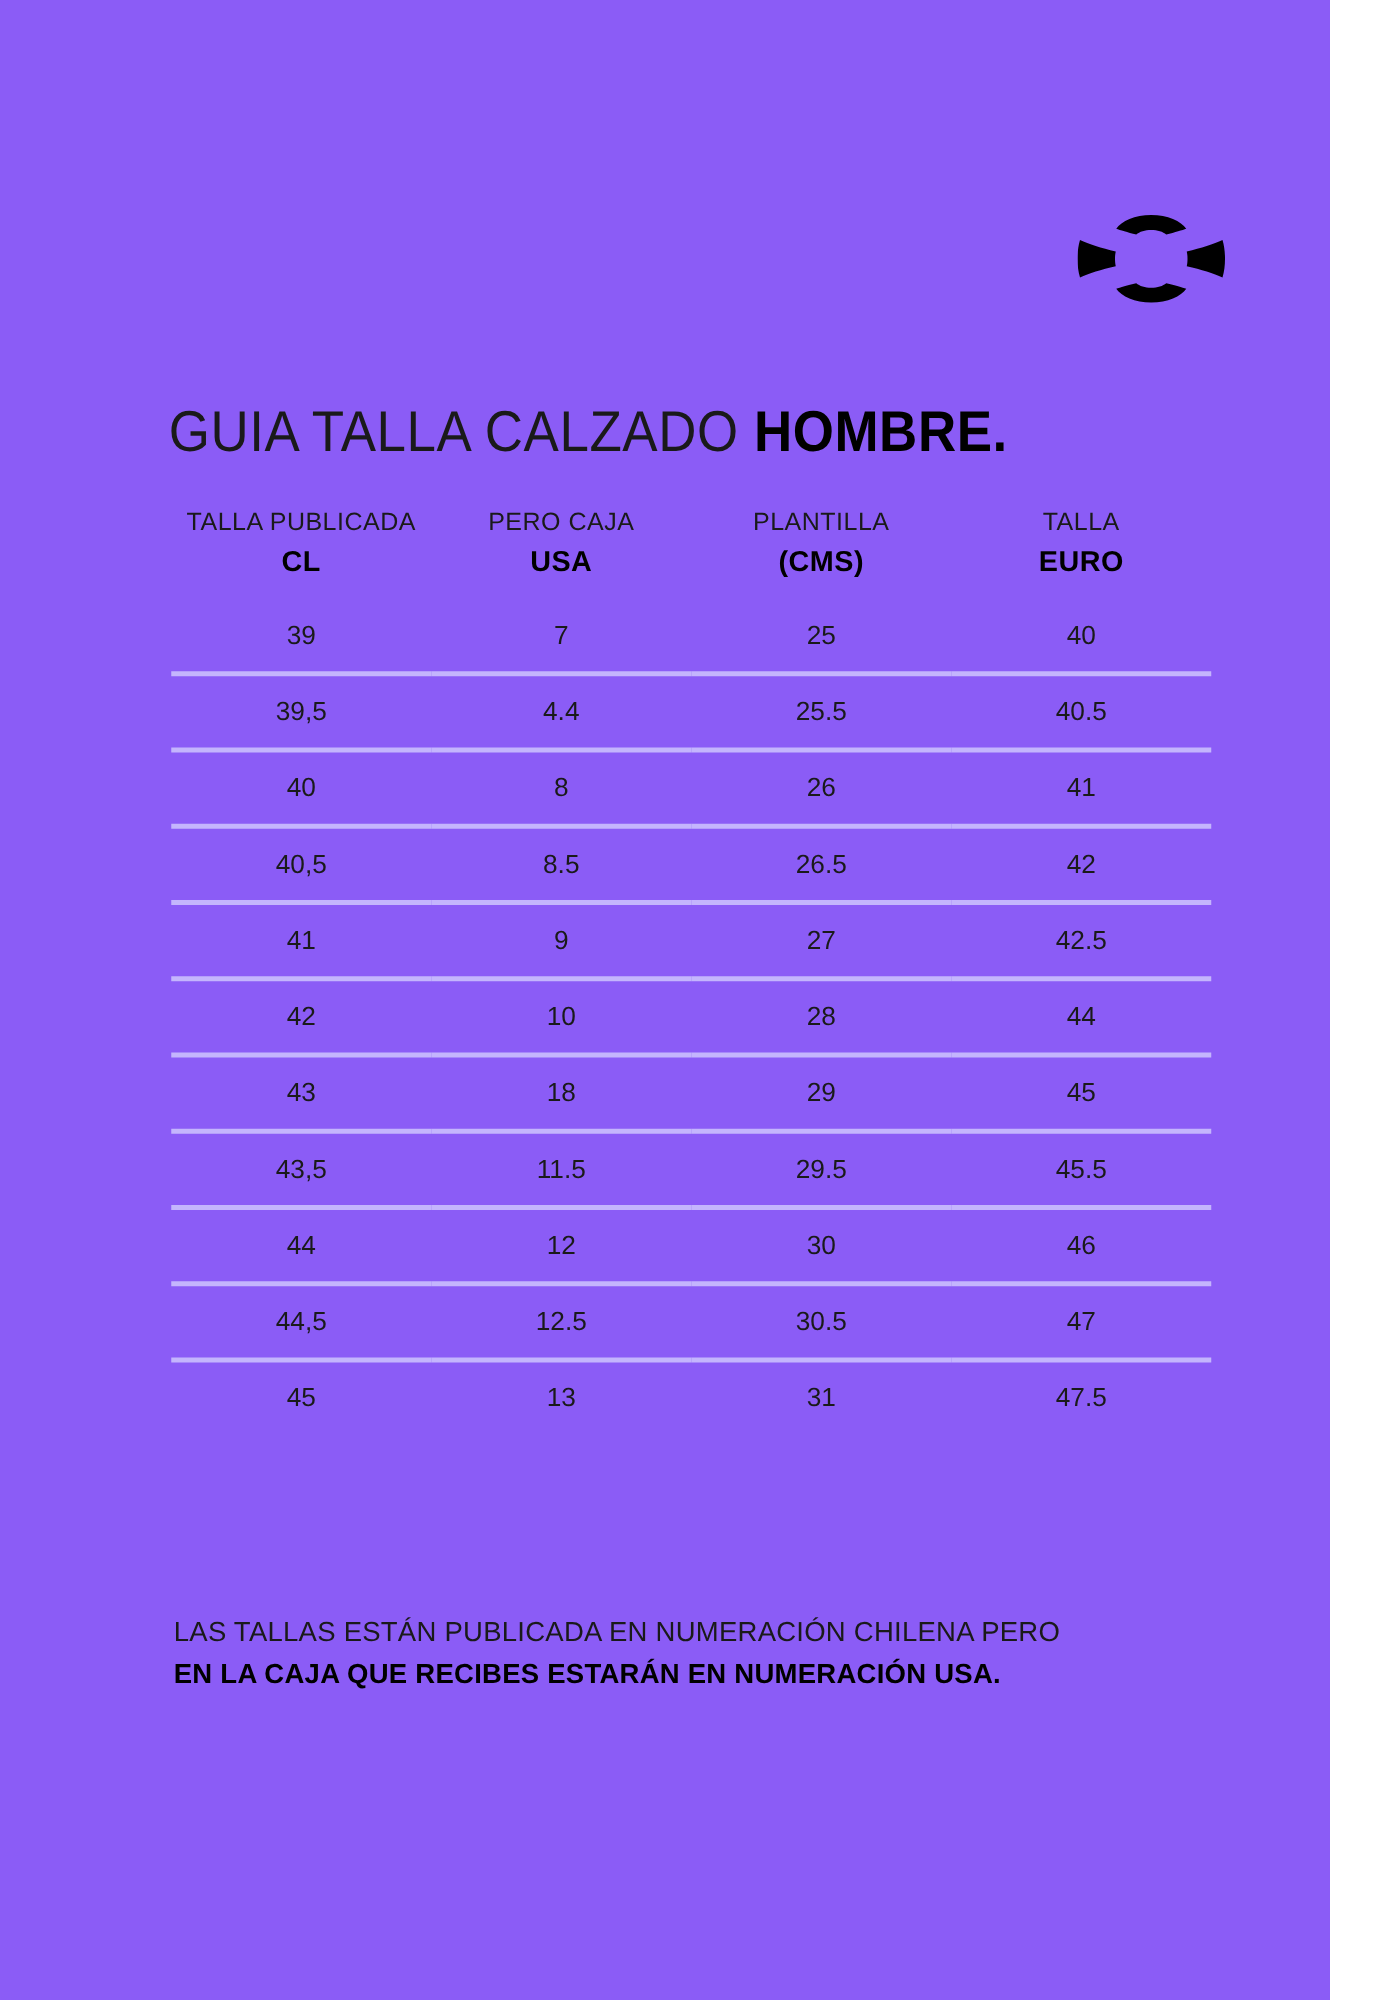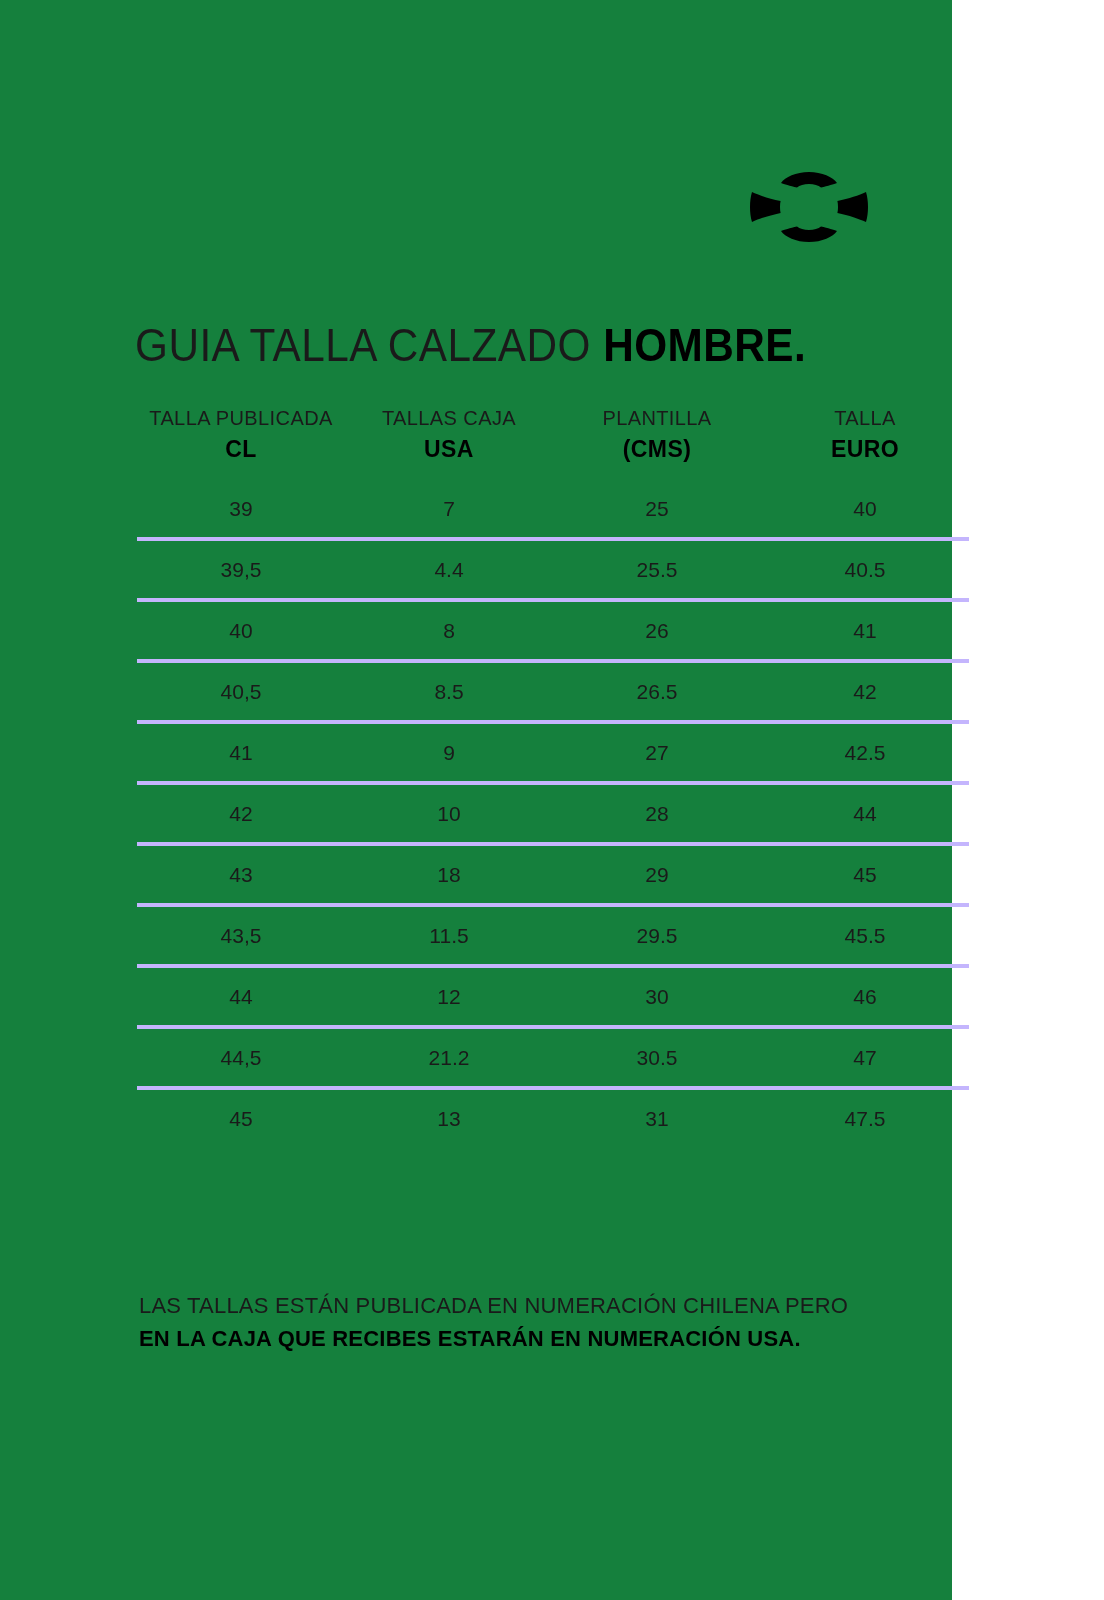--- a/index.html
+++ b/index.html
@@ -12,23 +12,23 @@
     height: 1600px;
     position: relative;
     font-family: "Liberation Sans", sans-serif;
     color: #1a1a1a;
     overflow: hidden;
   }
 
   .page {
     position: absolute;
     left: 0; top: 0;
-    width: 952px;
+    width: 1064px;
     height: 1600px;
-    background: #15803d;
+    background: #8b5cf6;
     text-decoration: underline;
   }
 
   
   .logo-wrap {
     position: absolute;
     right: 84px;
     top: 168px;
     width: 118px;
     height: 78px;
@@ -167,21 +167,21 @@
           <col class="c3">
           <col class="c4">
       </colgroup>
       <thead>
         <tr>
           <th>
             <span class="hdr-top">TALLA PUBLICADA</span>
             <span class="hdr-bottom">CL</span>
           </th>
           <th>
-            <span class="hdr-top">TALLAS CAJA</span>
+            <span class="hdr-top">PERO CAJA</span>
             <span class="hdr-bottom">USA</span>
           </th>
           <th>
             <span class="hdr-top">PLANTILLA</span>
             <span class="hdr-bottom">(CMS)</span>
           </th>
           <th>
             <span class="hdr-top">TALLA</span>
             <span class="hdr-bottom">EURO</span>
           </th>
@@ -237,21 +237,21 @@
           <td>45.5</td>
         </tr>
         <tr>
           <td>44</td>
           <td>12</td>
           <td>30</td>
           <td>46</td>
         </tr>
         <tr>
           <td>44,5</td>
-          <td>21.2</td>
+          <td>12.5</td>
           <td>30.5</td>
           <td>47</td>
         </tr>
         <tr>
           <td>45</td>
           <td>13</td>
           <td>31</td>
           <td>47.5</td>
         </tr>
       </tbody>

